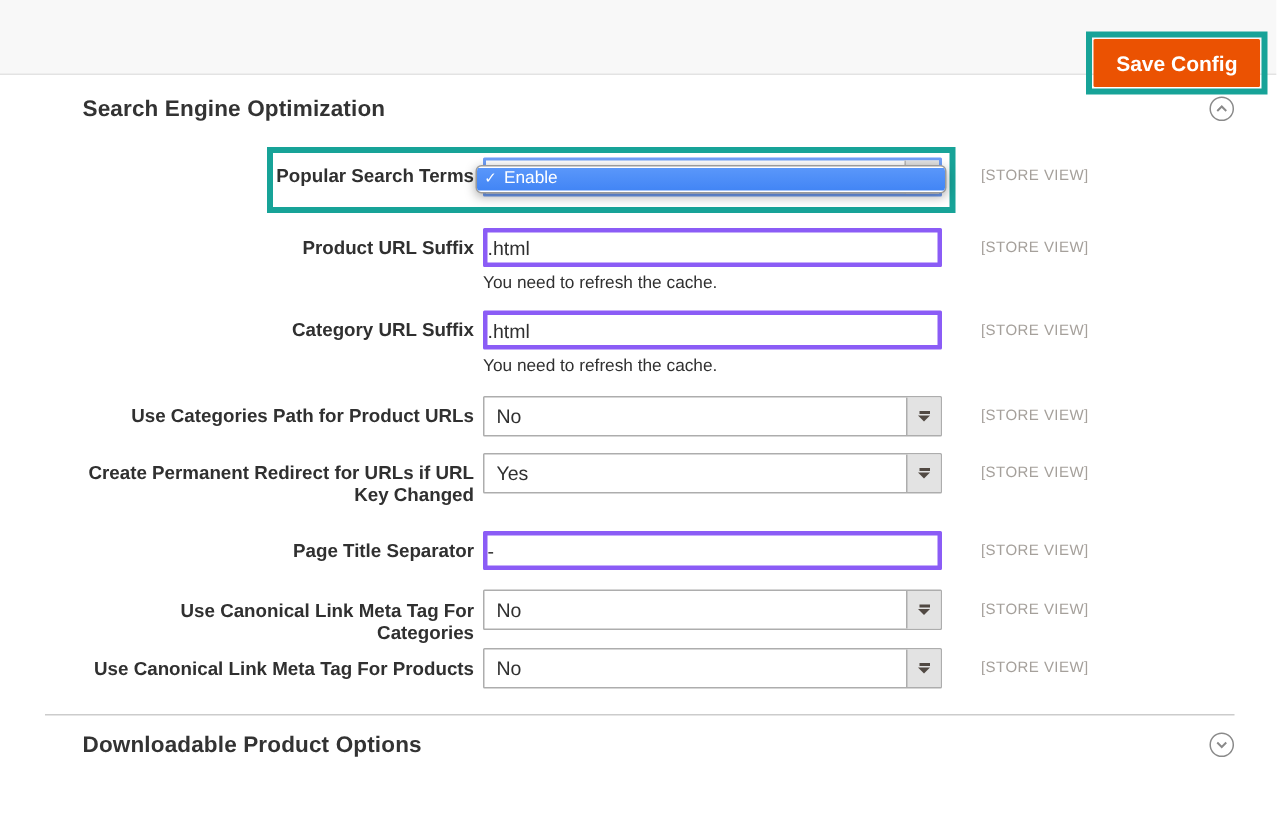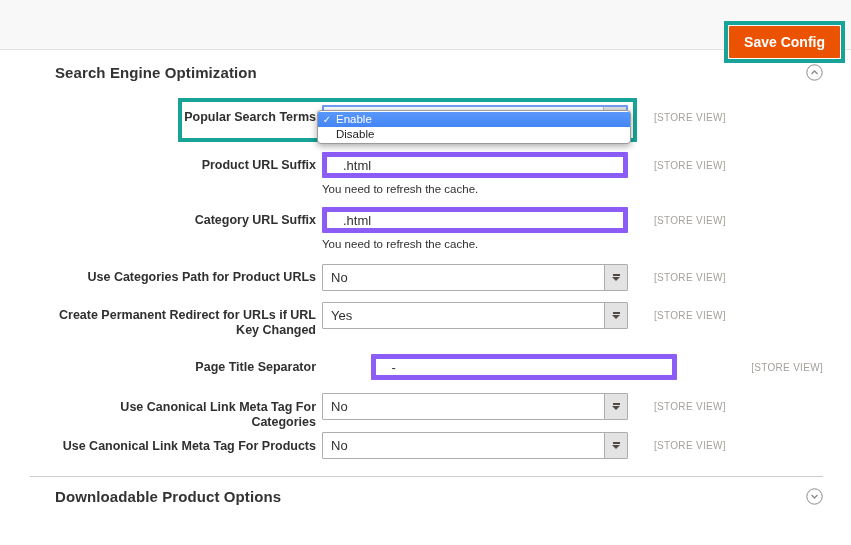--- a/index.html
+++ b/index.html
@@ -82,22 +82,22 @@
     margin-left: 26px;
     font-size: 10px;
     color: #a5a09b;
     letter-spacing: 0.3px;
     white-space: nowrap;
   }
 
   .text-input {
     width: 306px;
     height: 26px;
-    border: 5px solid #8b5cf6;
-    padding: 4px 16px;
+    border: 3px solid #8b5cf6;
+    padding: 4px 0;
     font-family: "Liberation Sans", sans-serif;
     font-size: 13px;
     color: #303030;
     background: #ffffff;
     border-radius: 1px;
   }
   .note { font-size: 11.5px; color: #303030; margin-top: 5px; }
 
   .select-box {
     width: 306px;
@@ -134,21 +134,21 @@
     border-right: 4px solid transparent;
     border-top: 4px solid #514943;
   }
 
   
   .row-1 { height: 50px; }
   .row-2 { height: 55px; }
   .row-3 { height: 57px; }
   .row-4 { height: 40px; }
   .row-5 { height: 50px; }
-  .row-6 { height: 40px; justify-content: space-between; }
+  .row-6 { height: 40px; }
   .row-7 { height: 39px; }
   .row-8 { height: 42px; }
 
   .pt { padding-top: 13px; }     
   .mt { margin-top: 7px; }       
   .scope-mt { margin-top: 15px; }
 
   
   .highlight-box {
     position: absolute;
@@ -240,24 +240,20 @@
           <div class="select-arrow">
             <div class="bar"></div>
               <div class="tri"></div>
           </div>
         </div>
         <div class="dropdown-menu">
           <div class="menu-option selected">
             <span class="menu-check">✓</span>
             <span>Enable</span>
           </div>
-          <div class="menu-option">
-            <span class="menu-check"></span>
-            <span>Disable</span>
-          </div>
         </div>
       </div>
       <div class="scope">[STORE VIEW]</div>
     </div>
 
     <div class="form-row row-2">
       <div class="label-col pt">Product URL Suffix</div>
       <div class="field-col mt">
         <input class="text-input" type="text" value=".html" style="">
         <div class="note">You need to refresh the cache.</div>

